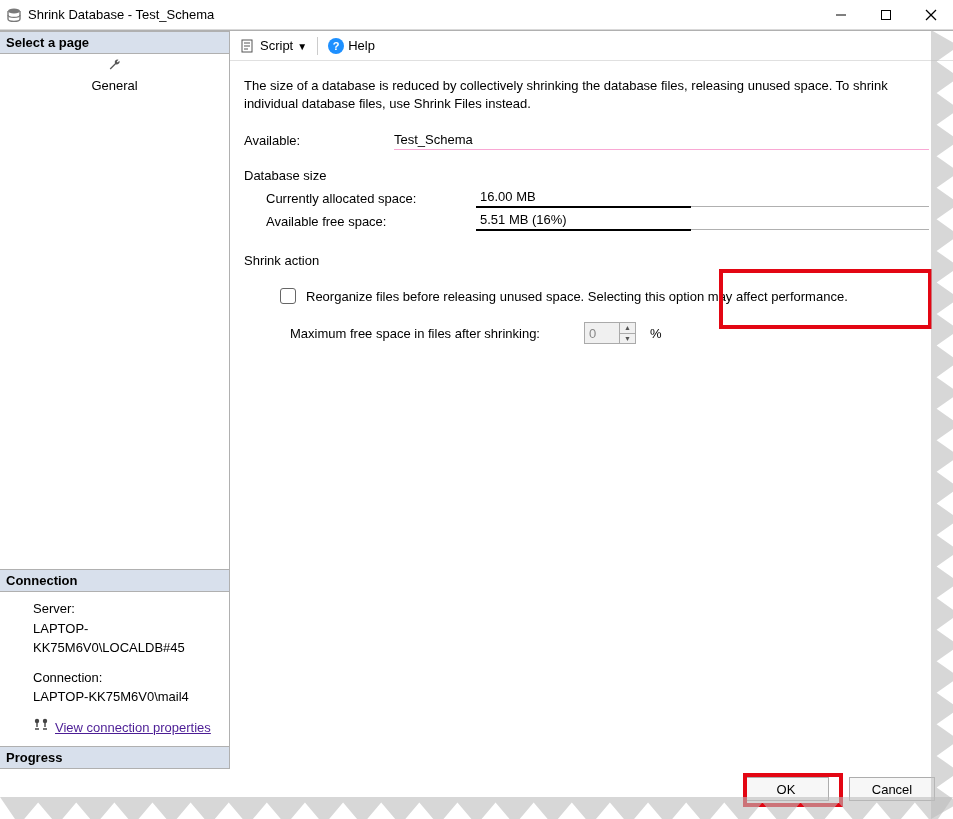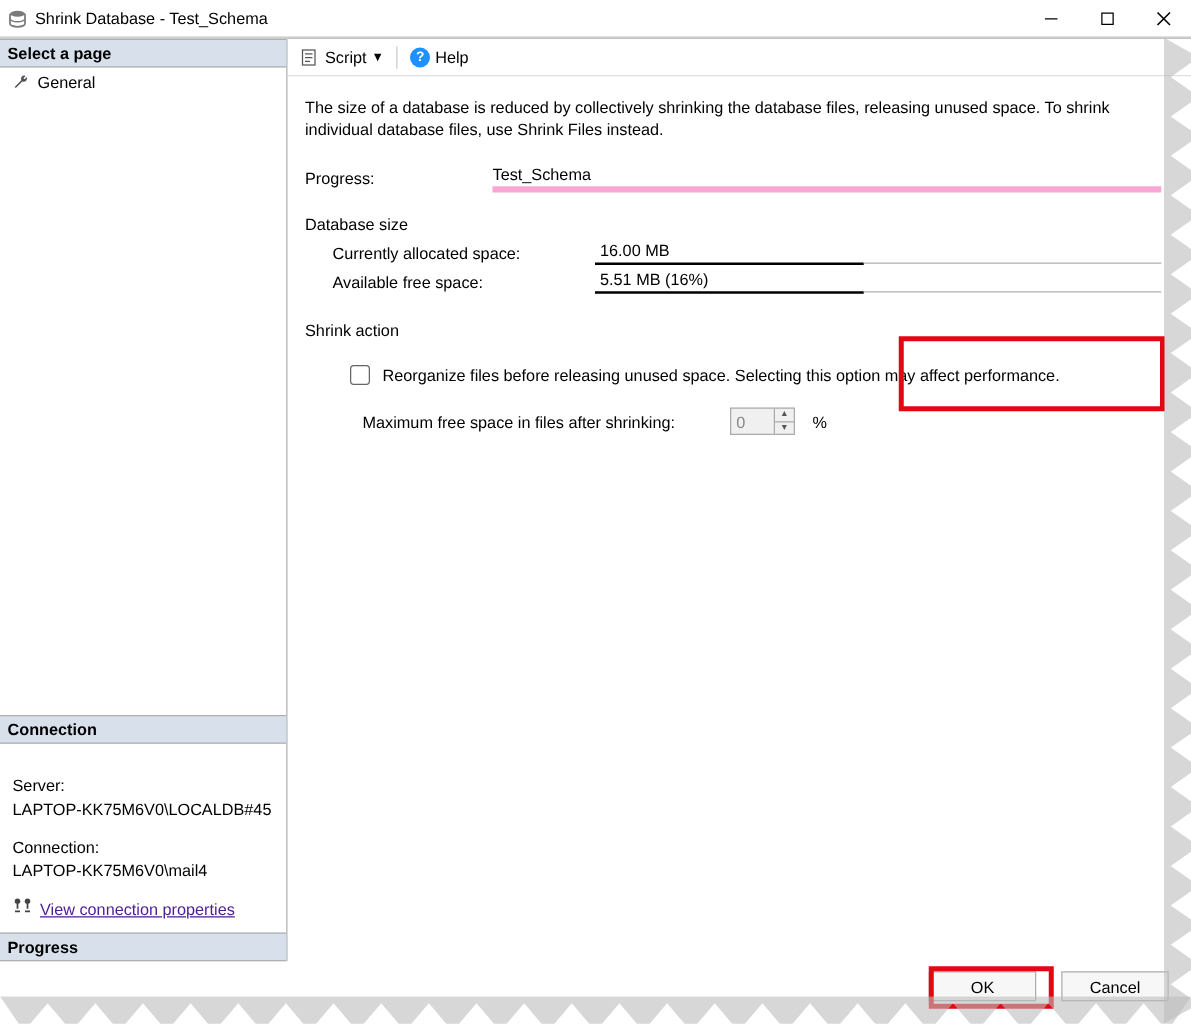--- a/index.html
+++ b/index.html
@@ -12,24 +12,24 @@
   .titlebar .title { flex: 0 0 auto; }
   .titlebar .spacer { flex: 1; }
   .winbtn { width: 45px; height: 30px; display:flex; align-items:center; justify-content:center; }
   .winbtn svg { stroke:#000; }
 
   
   .body { display:flex; height: calc(100% - 30px - 50px); border-top:1px solid #b0b0b0; }
   .leftcol { width: 230px; border-right:1px solid #b0b0b0; display:flex; flex-direction:column; background:#fff; }
   .section-header { background:#d8e0ec; font-weight:bold; padding:3px 6px; border-top:1px solid #b0b0b0; border-bottom:1px solid #b0b0b0; }
   .leftcol .pages { flex:0 0 auto; }
-  .page-item { display:flex; align-items:center; padding:4px 10px; gap:6px; }
+  .page-item { display:flex; align-items:center; padding:4px 24px; gap:6px;flex-direction:column; }
   .page-item svg { width:14px; height:14px; }
 
-  .conn-body { padding:20px 6px 8px 10px; line-height:1.5; }
+  .conn-body { padding:3px 6px 8px 10px; line-height:1.5;margin-left:23px; }
   .conn-label { margin-top:4px; }
   .conn-link { display:flex; align-items:center; gap:6px; margin-top:10px; }
   .conn-link a { color:#4c1d95; text-decoration:underline; }
 
   .progress-body { padding:10px; display:flex; align-items:center; gap:10px; }
   .spinner { width:20px; height:20px; border:3px dotted #b8b8b8; border-radius:50%; }
 
   .left-spacer { flex:1; }
 
   
@@ -37,21 +37,21 @@
   .toolbar { height:30px; display:flex; align-items:center; gap:8px; padding:0 10px; border-bottom:1px solid #e0e0e0; }
   .tb-item { display:flex; align-items:center; gap:4px; }
   .tb-sep { width:1px; height:18px; background:#ccc; margin:0 2px;}
   .tb-drop { font-size:10px; padding-top:2px;}
   .help-icon { width:16px; height:16px; border-radius:50%; background:#1e90ff; color:#fff; font-weight:bold; display:flex; align-items:center; justify-content:center; font-size:11px;}
 
   .content { padding:16px 24px 16px 14px; }
   .desc { margin-bottom:18px; line-height:1.35;}
   .form-row { display:flex; align-items:center; margin:6px 0; }
   .form-row .lab { width:150px; }
-  .db-field { flex:1; border:none; border-bottom:5px solid #f9a8d4; padding:2px 0; font-size:13px; outline:none; background:transparent;}
+  .db-field { flex:1; border:none; border-bottom:1px solid #f9a8d4; padding:2px 0; font-size:13px; outline:none; background:transparent;}
   .section-title { margin:18px 0 6px 0; }
   .size-row { display:flex; align-items:center; margin:4px 0 4px 22px;}
   .size-row .lab2 { width:210px; }
   .size-val { width:215px; border-bottom:2px solid #000000; padding:0 4px 2px 4px; }
   .size-rest { flex:1; border-bottom:1px solid #b0b0b0; height:17px; margin-left:0;}
   .highlight-box { position:absolute; border:4px solid #e30613; pointer-events:none;}
   .hbox1 { left:489px; top:238px; width:213px; height:60px; }
 
   .chk-row { display:flex; align-items:center; margin:20px 0 10px 36px; gap:10px;}
   .chk { width:16px; height:16px; border:1px solid #666; border-radius:3px; background:#fff;}
@@ -163,21 +163,21 @@
         <div class="tb-item">
           <span class="help-icon">?</span>
           <span>Help</span>
         </div>
       </div>
 
       <div class="content">
         <div class="desc">The size of a database is reduced by collectively shrinking the database files, releasing unused space. To shrink individual database files, use Shrink Files instead.</div>
 
         <div class="form-row">
-          <span class="lab">Progress:</span>
+          <span class="lab">Available:</span>
           <input class="db-field" value="Test_Schema" style="">
         </div>
 
         <div class="section-title">Database size</div>
 
         <div class="size-row">
           <span class="lab2">Currently allocated space:</span>
           <span class="size-val">16.00 MB</span>
           <span class="size-rest"></span>
         </div>

